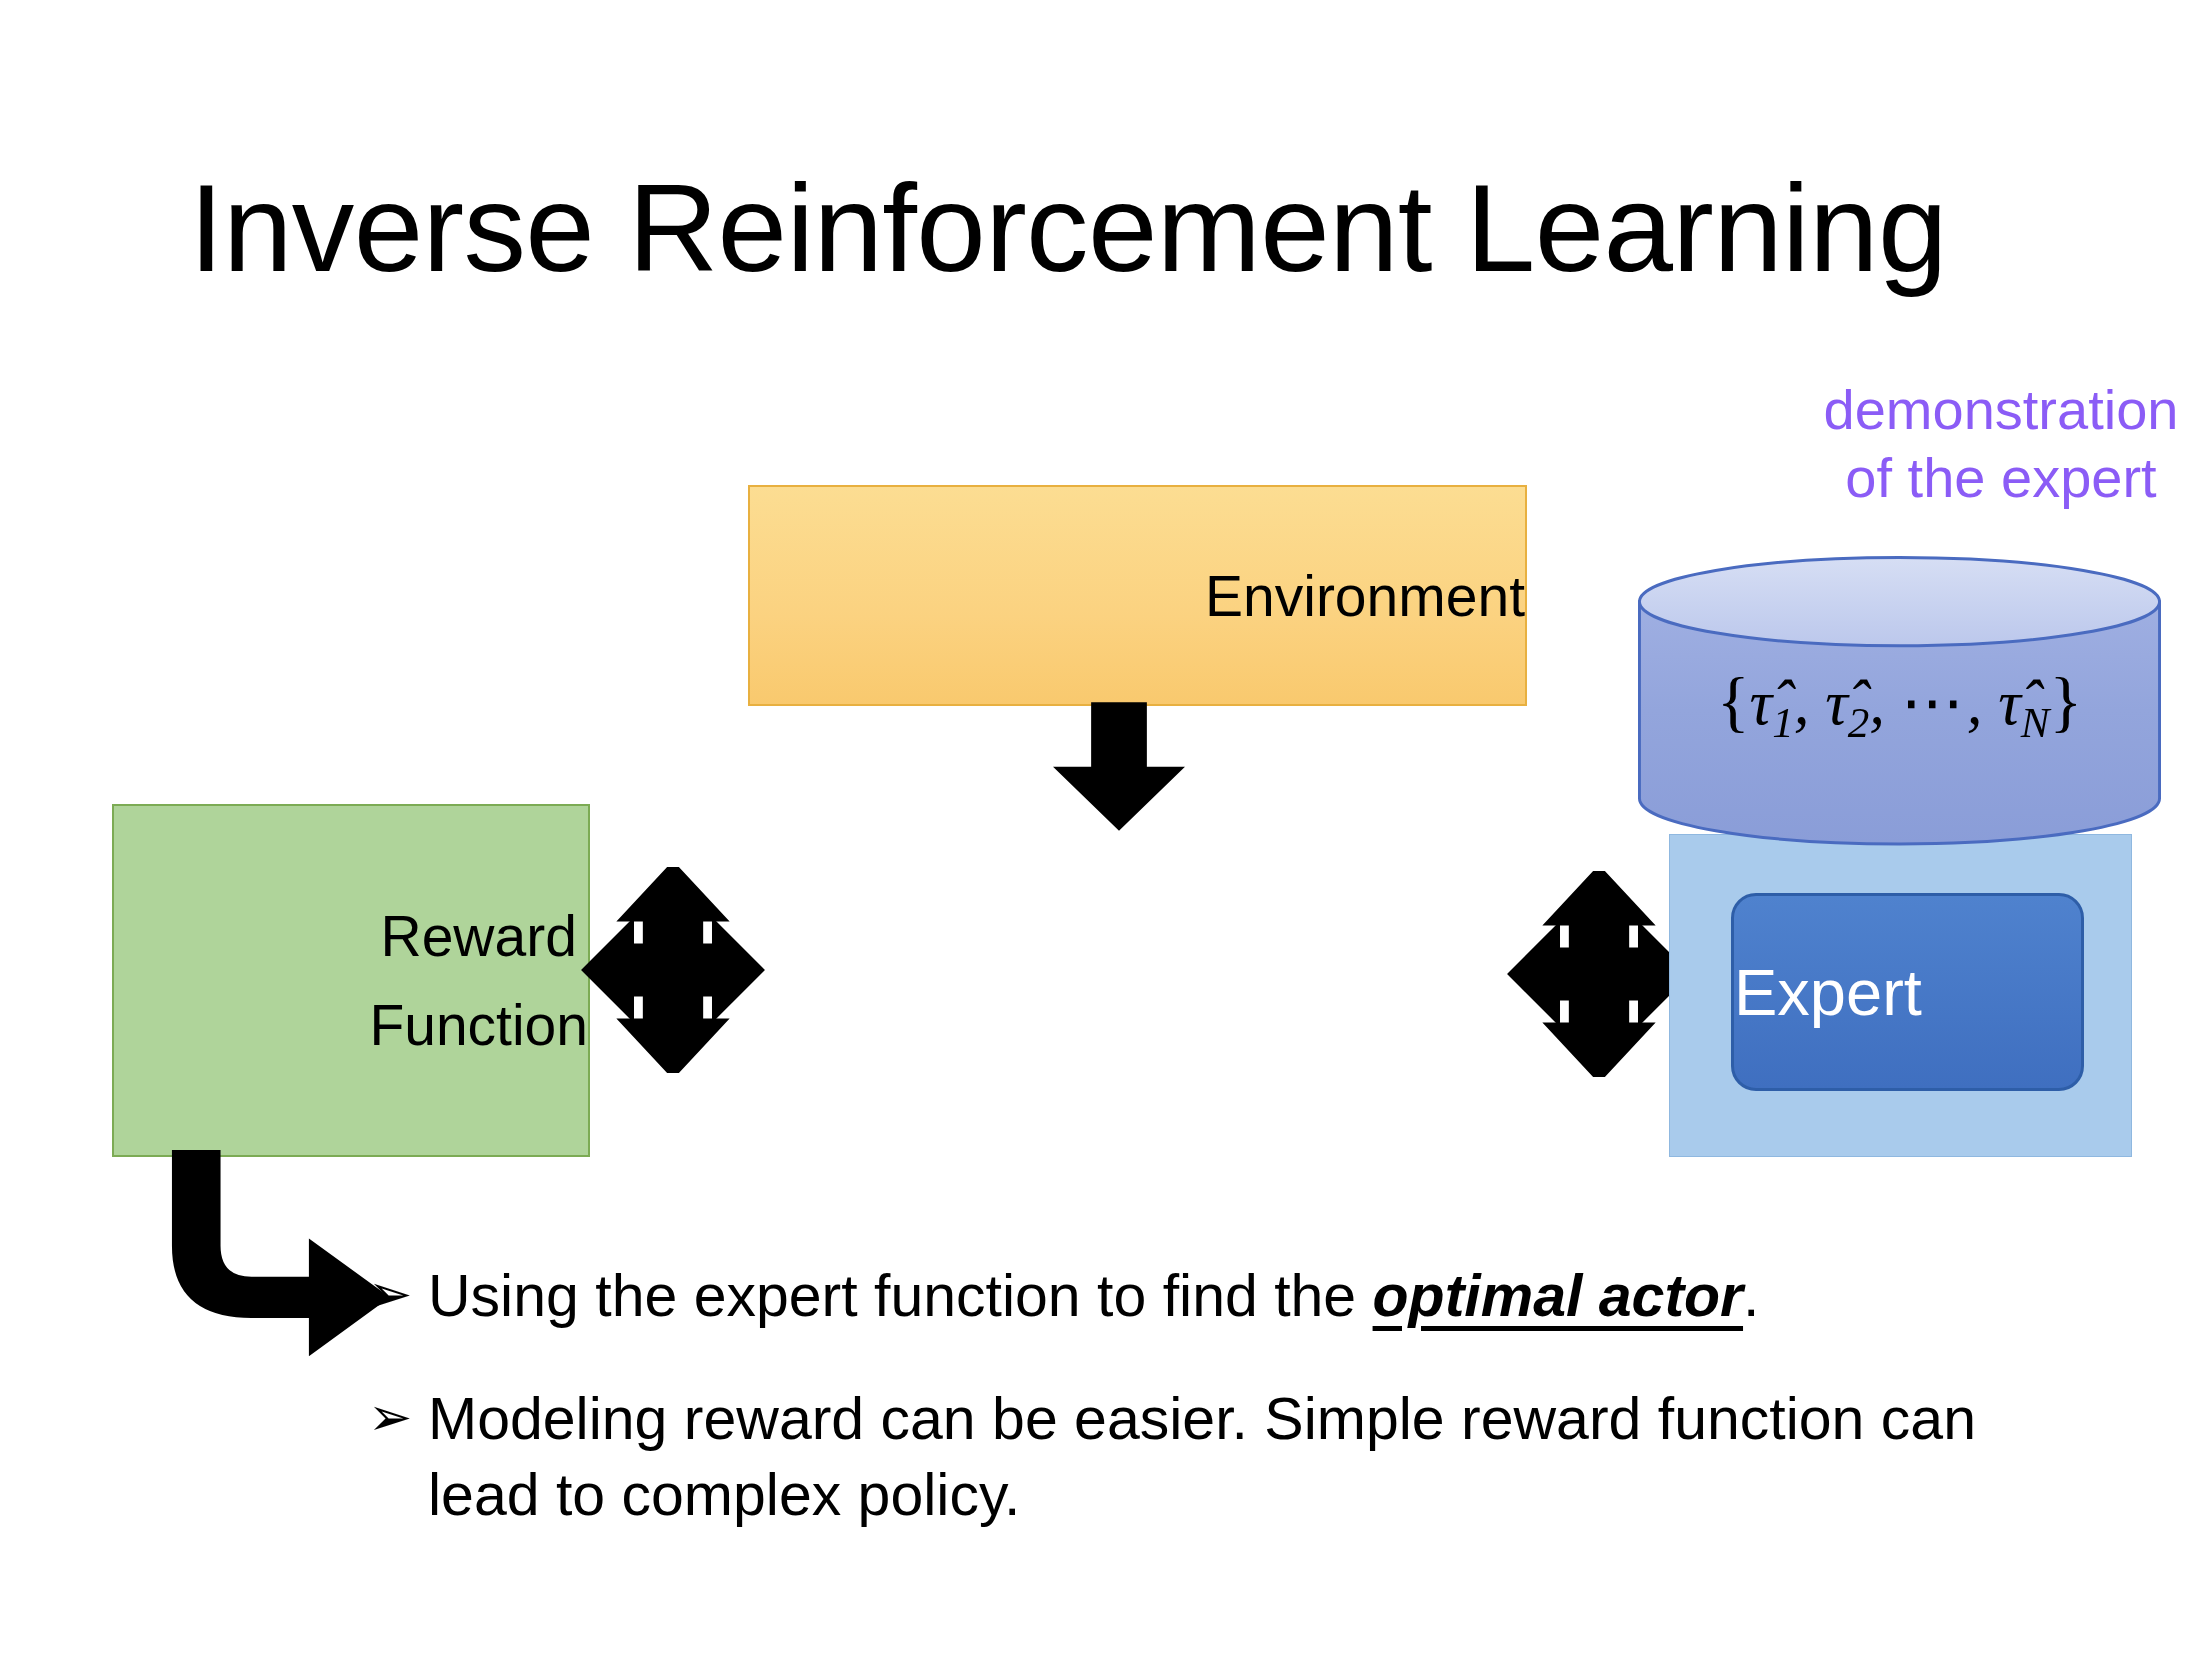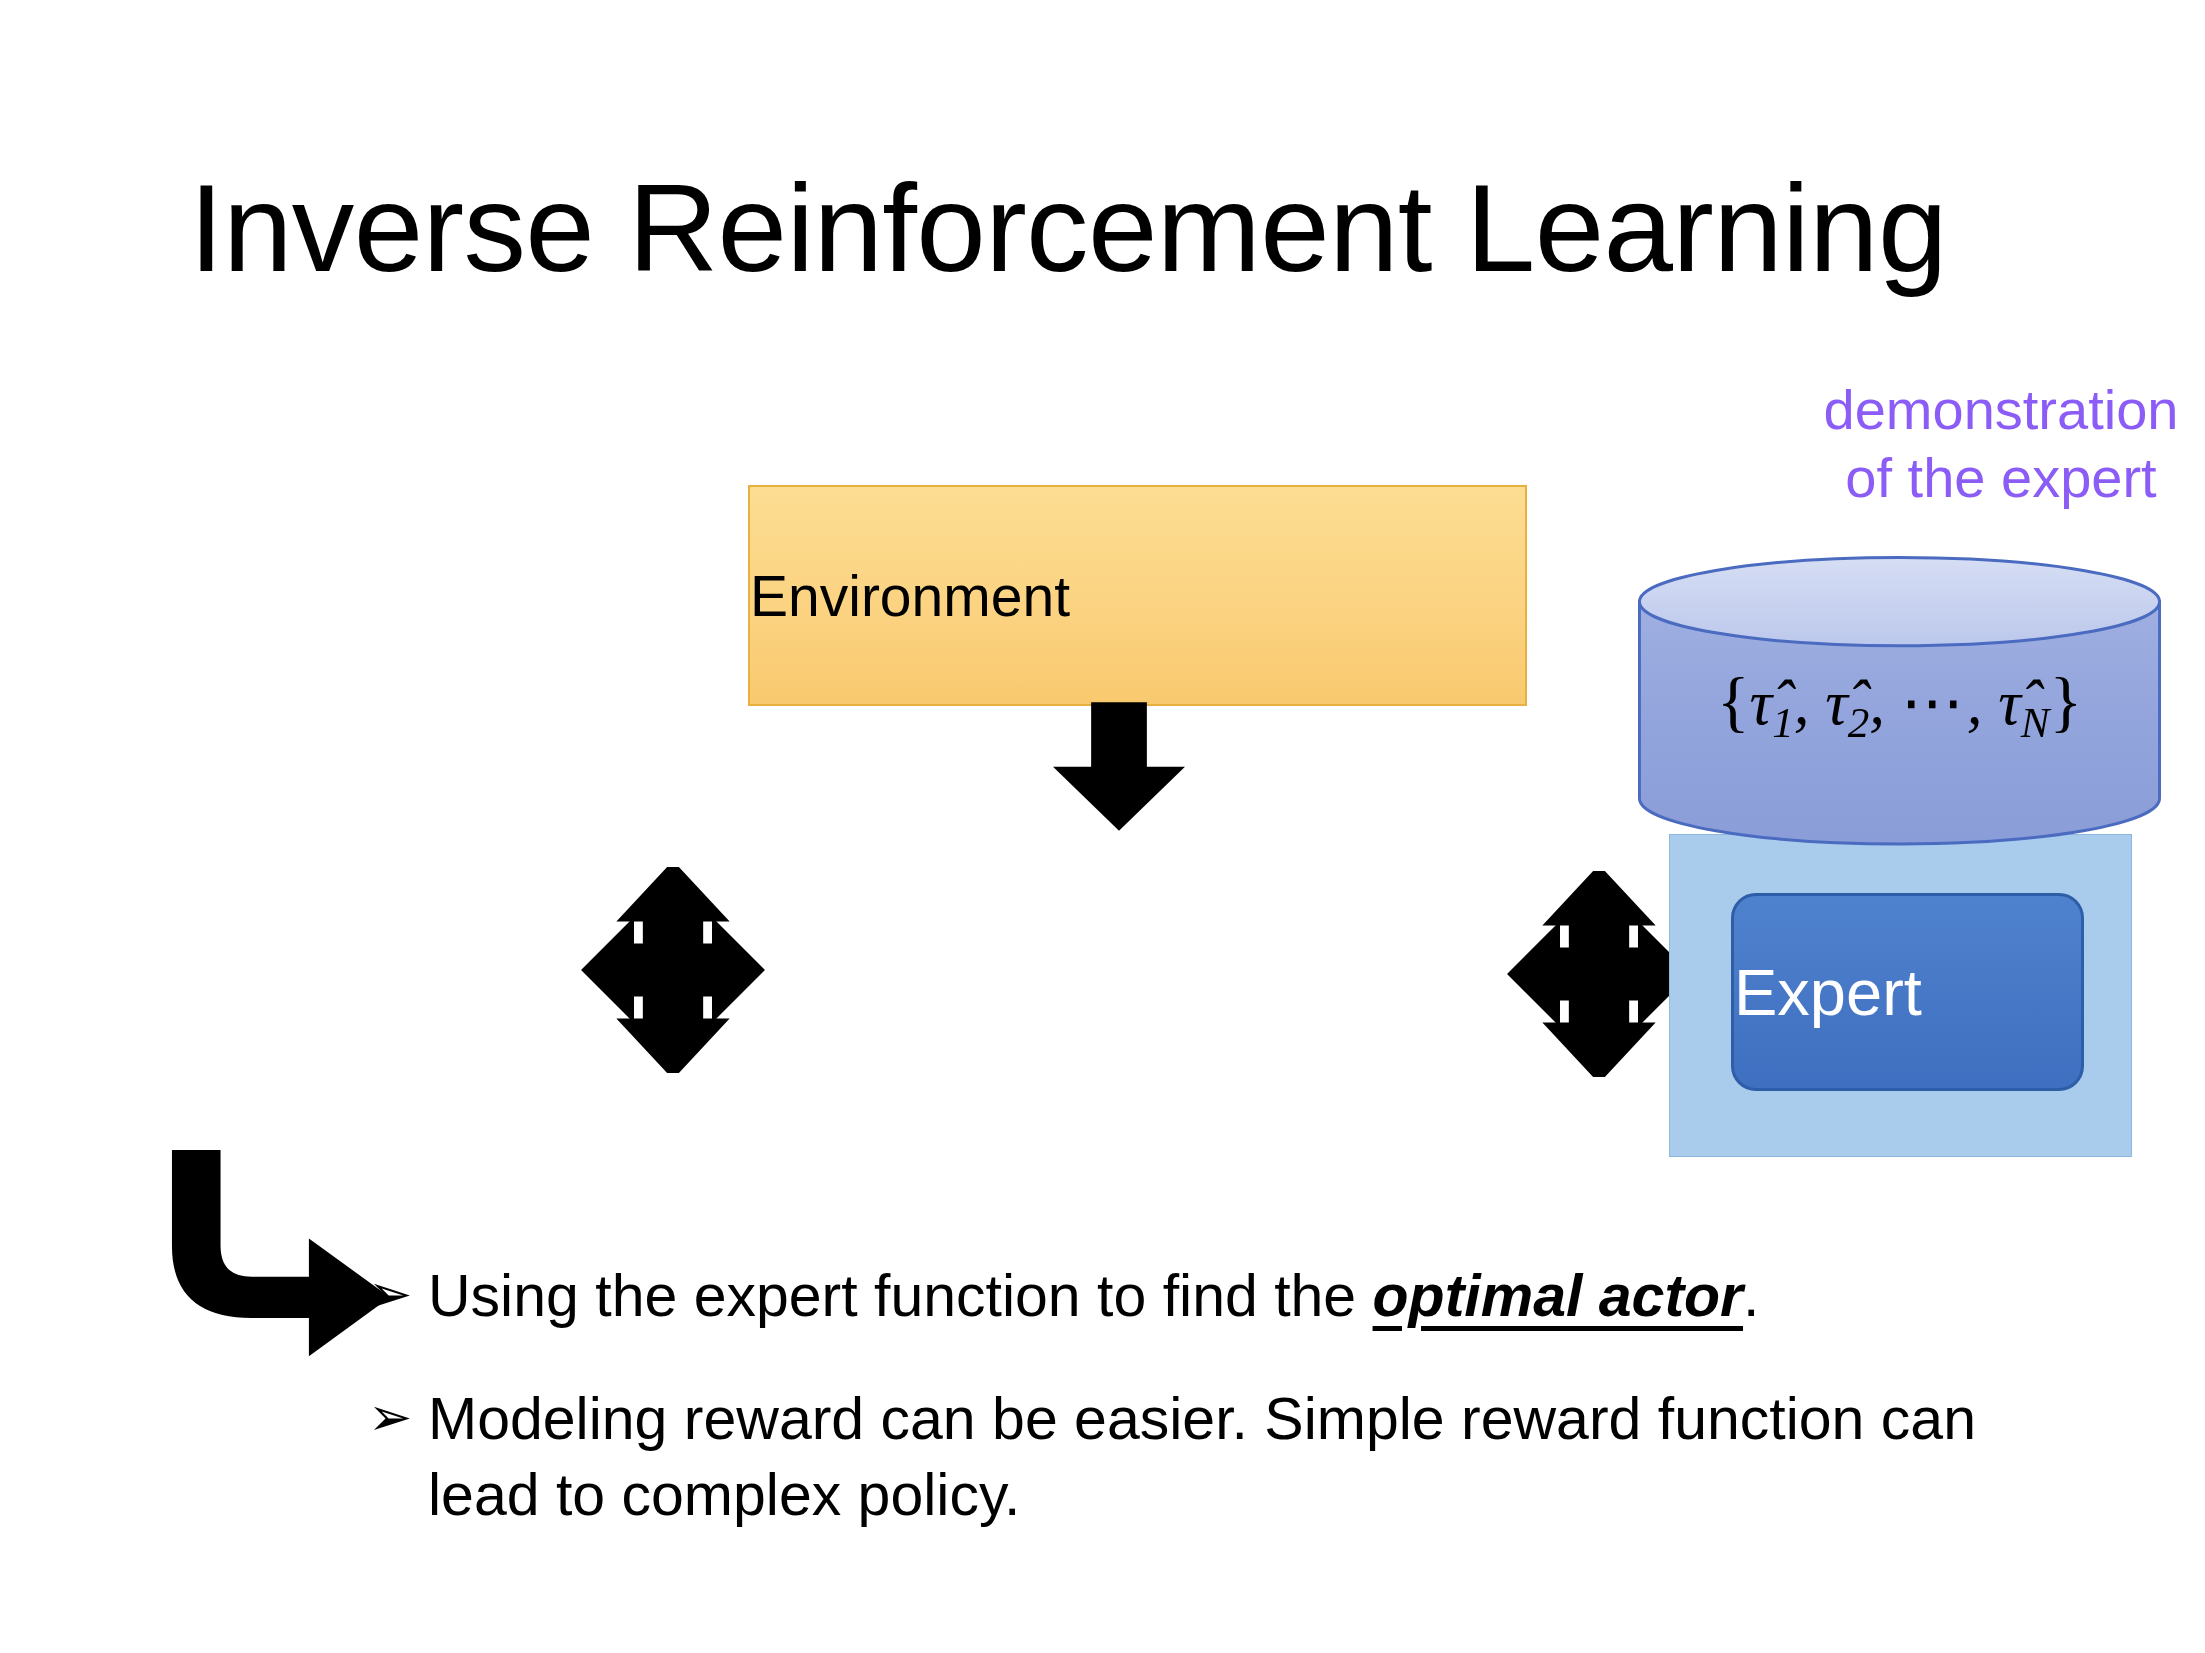--- a/index.html
+++ b/index.html
@@ -10,21 +10,21 @@
 
   
   #title{
     position:absolute;left:169px;top:165px;width:1838px;
     font-size:125px;line-height:1.0;color:#000;
     font-weight:400;letter-spacing:-0.7px;white-space:nowrap;margin-left:20px;
   }
 
   
   .box{position:absolute;box-sizing:border-box;display:flex;
-       align-items:center;justify-content:flex-start;text-align:center;color:#000;}
+       align-items:center;justify-content:flex-end;text-align:center;color:#000;}
 
   #env-box{
     left:748px;top:485px;width:779px;height:221px;
     background:linear-gradient(180deg,#FCDD92 0%,#FBD280 60%,#F9C96E 100%);
     border:2.2px solid #E8B040;
     font-size:57px;
   }
 
   #rl-box{
     left:742px;top:818px;width:790px;height:338px;
@@ -100,20 +100,26 @@
 
   <div class="box" id="env-box">
     <span>Environment</span>
   </div>
 
   <svg class="arrow-svg" id="down-arrow" viewBox="0 0 180 175">
     <polygon points="52,0 128,0 128,88 180,88 90,175 0,88 52,88" fill="#000000"></polygon>
   </svg>
 
 
+  <div class="box" id="reward-box">
+    <span class="inner">
+      <span>Reward</span><br>
+      <span>Function</span>
+    </span>
+  </div>
 
   <svg class="arrow-svg" id="quad-left" viewBox="0 0 250 280">
     <polygon points="0,140 72,68 72,104 178,104 178,68 250,140 178,212 178,176 72,176 72,212" fill="#000000"></polygon>
     <polygon points="117,0 48,74 84,74 84,206 48,206 117,280 125,280 125,0" fill="#000000"></polygon>
     <polygon points="133,0 202,74 166,74 166,206 202,206 133,280 125,280 125,0" fill="#000000"></polygon>
   </svg>
 
   <svg class="arrow-svg" id="quad-right" viewBox="0 0 250 280">
     <polygon points="0,140 72,68 72,104 178,104 178,68 250,140 178,212 178,176 72,176 72,212" fill="#000000"></polygon>
     <polygon points="117,0 48,74 84,74 84,206 48,206 117,280 125,280 125,0" fill="#000000"></polygon>

